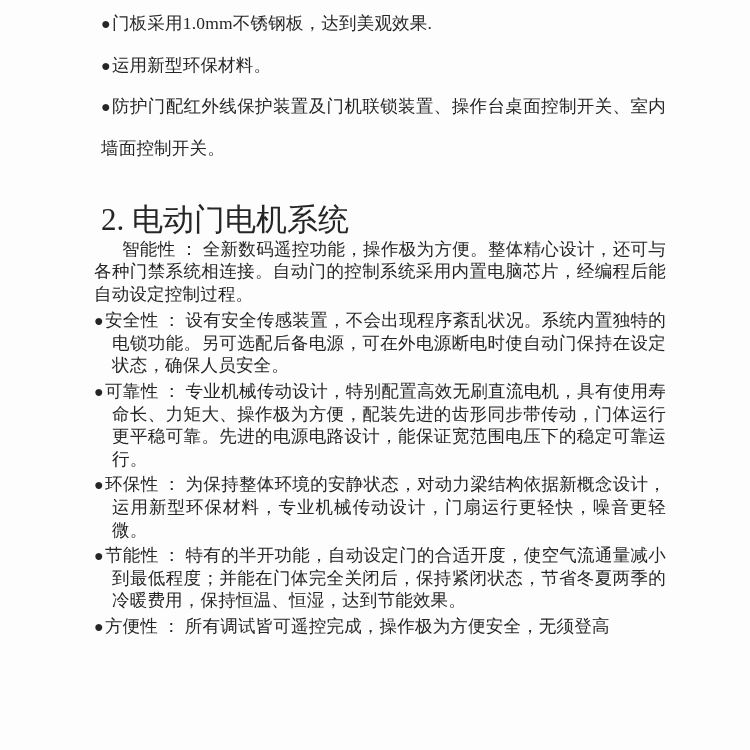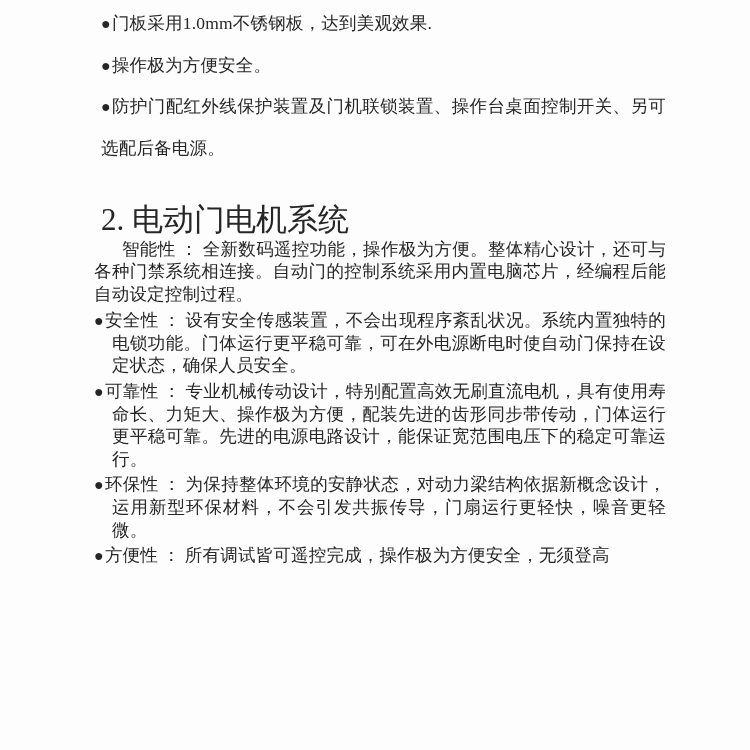--- a/index.html
+++ b/index.html
@@ -65,37 +65,38 @@
 </style>
 </head>
 <body>
 
 <div class="page">
 
   <div class="s1">
 
     <p class="para"><span class="dot">●</span><span>门板采用1.0mm不锈钢板，达到美观效果.</span></p>
 
-    <p class="para"><span class="dot">●</span><span>操作极为方便安全。</span></p>
+    <p class="para"><span class="dot">●</span><span>运用新型环保材料。</span></p>
 
 
-    <p class="para"><span class="dot">●</span><span>防护门配红外线保护装置及门机联锁装置、操作台桌面控制开关、另可选配后备电源。</span></p>
+    <p class="para"><span class="dot">●</span><span>防护门配红外线保护装置及门机联锁装置、操作台桌面控制开关、室内墙面控制开关。</span></p>
 
   </div>
 
   <div class="s2">
 
     <h2 class="heading">2. 电动门电机系统</h2>
 
     <p class="intro">智能性 ： 全新数码遥控功能，操作极为方便。整体精心设计，还可与各种门禁系统相连接。自动门的控制系统采用内置电脑芯片，经编程后能自动设定控制过程。</p>
 
-    <p class="item"><span class="dot">●</span><span>安全性 ： 设有安全传感装置，不会出现程序紊乱状况。系统内置独特的电锁功能。门体运行更平稳可靠，可在外电源断电时使自动门保持在设定状态，确保人员安全。</span></p>
+    <p class="item"><span class="dot">●</span><span>安全性 ： 设有安全传感装置，不会出现程序紊乱状况。系统内置独特的电锁功能。另可选配后备电源，可在外电源断电时使自动门保持在设定状态，确保人员安全。</span></p>
 
     <p class="item"><span class="dot">●</span><span>可靠性 ： 专业机械传动设计，特别配置高效无刷直流电机，具有使用寿命长、力矩大、操作极为方便，配装先进的齿形同步带传动，门体运行更平稳可靠。先进的电源电路设计，能保证宽范围电压下的稳定可靠运行。</span></p>
 
-    <p class="item"><span class="dot">●</span><span>环保性 ： 为保持整体环境的安静状态，对动力梁结构依据新概念设计，运用新型环保材料，不会引发共振传导，门扇运行更轻快，噪音更轻微。</span></p>
+    <p class="item"><span class="dot">●</span><span>环保性 ： 为保持整体环境的安静状态，对动力梁结构依据新概念设计，运用新型环保材料，专业机械传动设计，门扇运行更轻快，噪音更轻微。</span></p>
 
+    <p class="item"><span class="dot">●</span><span>节能性 ： 特有的半开功能，自动设定门的合适开度，使空气流通量减小到最低程度；并能在门体完全关闭后，保持紧闭状态，节省冬夏两季的冷暖费用，保持恒温、恒湿，达到节能效果。</span></p>
 
     <p class="item"><span class="dot">●</span><span>方便性 ： 所有调试皆可遥控完成，操作极为方便安全，无须登高</span></p>
 
   </div>
 
 </div>
 
 </body></html>

